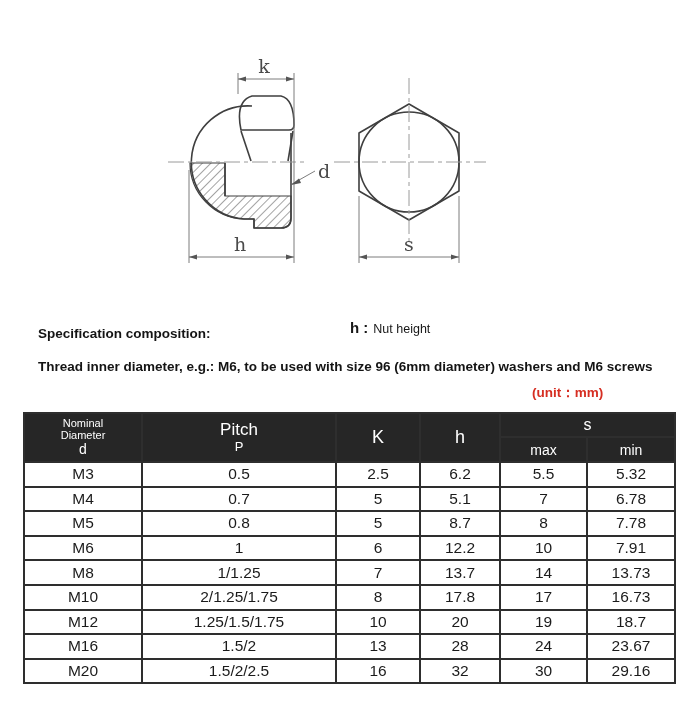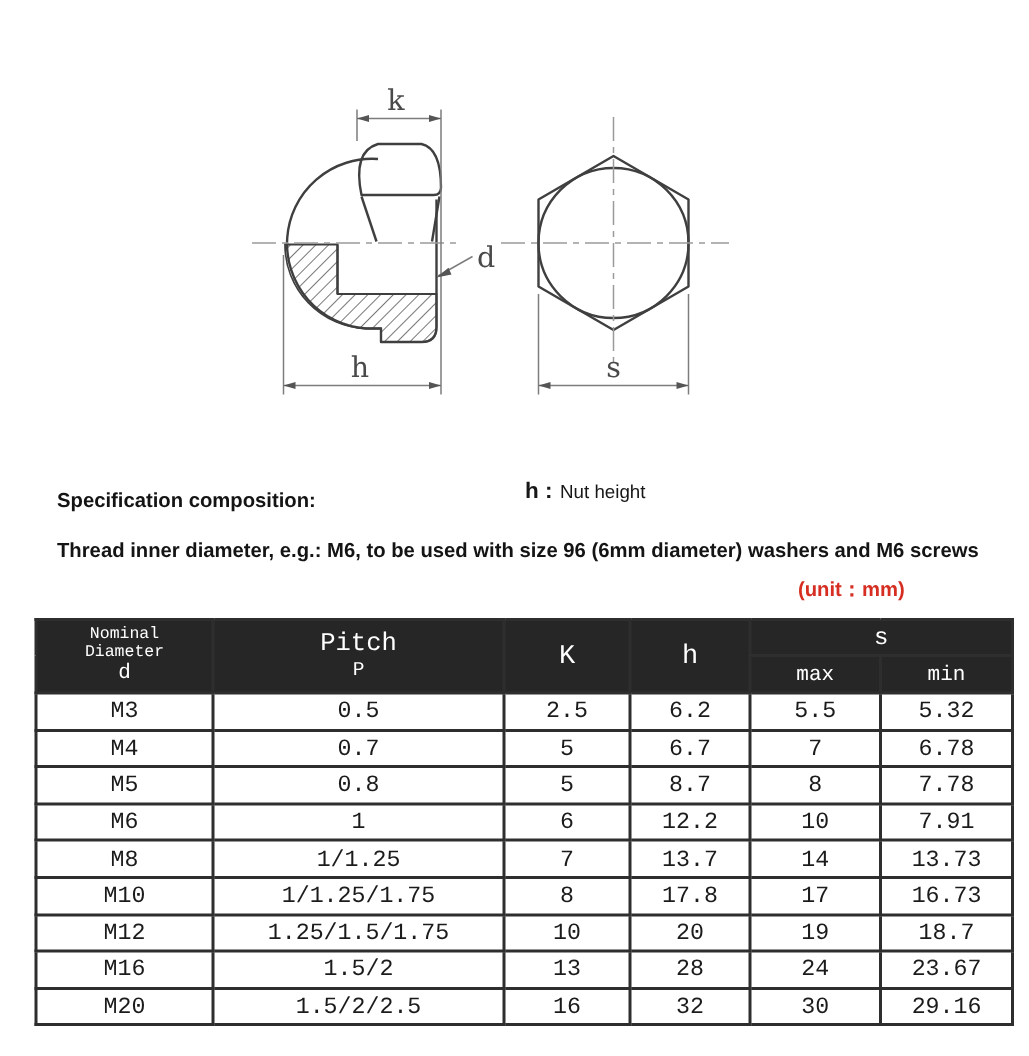--- a/index.html
+++ b/index.html
@@ -15,21 +15,21 @@
   .arrow   { fill:#555; stroke:none; }
   .dim-label { font-family:"DejaVu Serif", serif; font-size:19px; fill:#4a4a4a; }
   
   .legend-item { position:absolute; white-space:nowrap; color:#171717; font-size:12.5px; }
   .legend-item .sym { font-weight:700; font-size:15px; margin-right:5px; }
   
   .note { position:absolute; left:38px; color:#141414; font-size:13.5px; font-weight:600; white-space:nowrap; }
   .unit-note { position:absolute; left:532px; top:384px; font-size:13.5px; font-weight:700; white-space:nowrap; }
   
   table.spec { position:absolute; left:23px; top:412px; width:651px;
-    border-collapse:collapse; table-layout:fixed;font-family:Liberation Mono, monospace; }
+    border-collapse:collapse; table-layout:fixed; }
   table.spec th, table.spec td {
     border:2px solid #2e2e2e; text-align:center; vertical-align:middle; padding:0;
   }
   table.spec thead th { background:#262626; color:#ffffff; font-weight:400; }
   th.h-nominal { font-size:11px; line-height:1.12; }
   th.h-nominal .sym { font-size:14px; display:block; margin-top:1px; }
   th.h-pitch { font-size:17px; line-height:1.1;margin-top:36px; }
   th.h-pitch .sym { font-size:13px; display:block; }
   th.h-k, th.h-h { font-size:18px; }
   th.h-s { font-size:16px; height:22px; }
@@ -147,21 +147,21 @@
           <td>0.5</td>
           <td>2.5</td>
           <td>6.2</td>
           <td>5.5</td>
           <td>5.32</td>
         </tr>
         <tr>
           <td>M4</td>
           <td>0.7</td>
           <td>5</td>
-          <td>6.7</td>
+          <td>5.1</td>
           <td>7</td>
           <td>6.78</td>
         </tr>
         <tr>
           <td>M5</td>
           <td>0.8</td>
           <td>5</td>
           <td>8.7</td>
           <td>8</td>
           <td>7.78</td>
@@ -177,21 +177,21 @@
         <tr>
           <td>M8</td>
           <td>1/1.25</td>
           <td>7</td>
           <td>13.7</td>
           <td>14</td>
           <td>13.73</td>
         </tr>
         <tr>
           <td>M10</td>
-          <td>1/1.25/1.75</td>
+          <td>2/1.25/1.75</td>
           <td>8</td>
           <td>17.8</td>
           <td>17</td>
           <td>16.73</td>
         </tr>
         <tr>
           <td>M12</td>
           <td>1.25/1.5/1.75</td>
           <td>10</td>
           <td>20</td>

